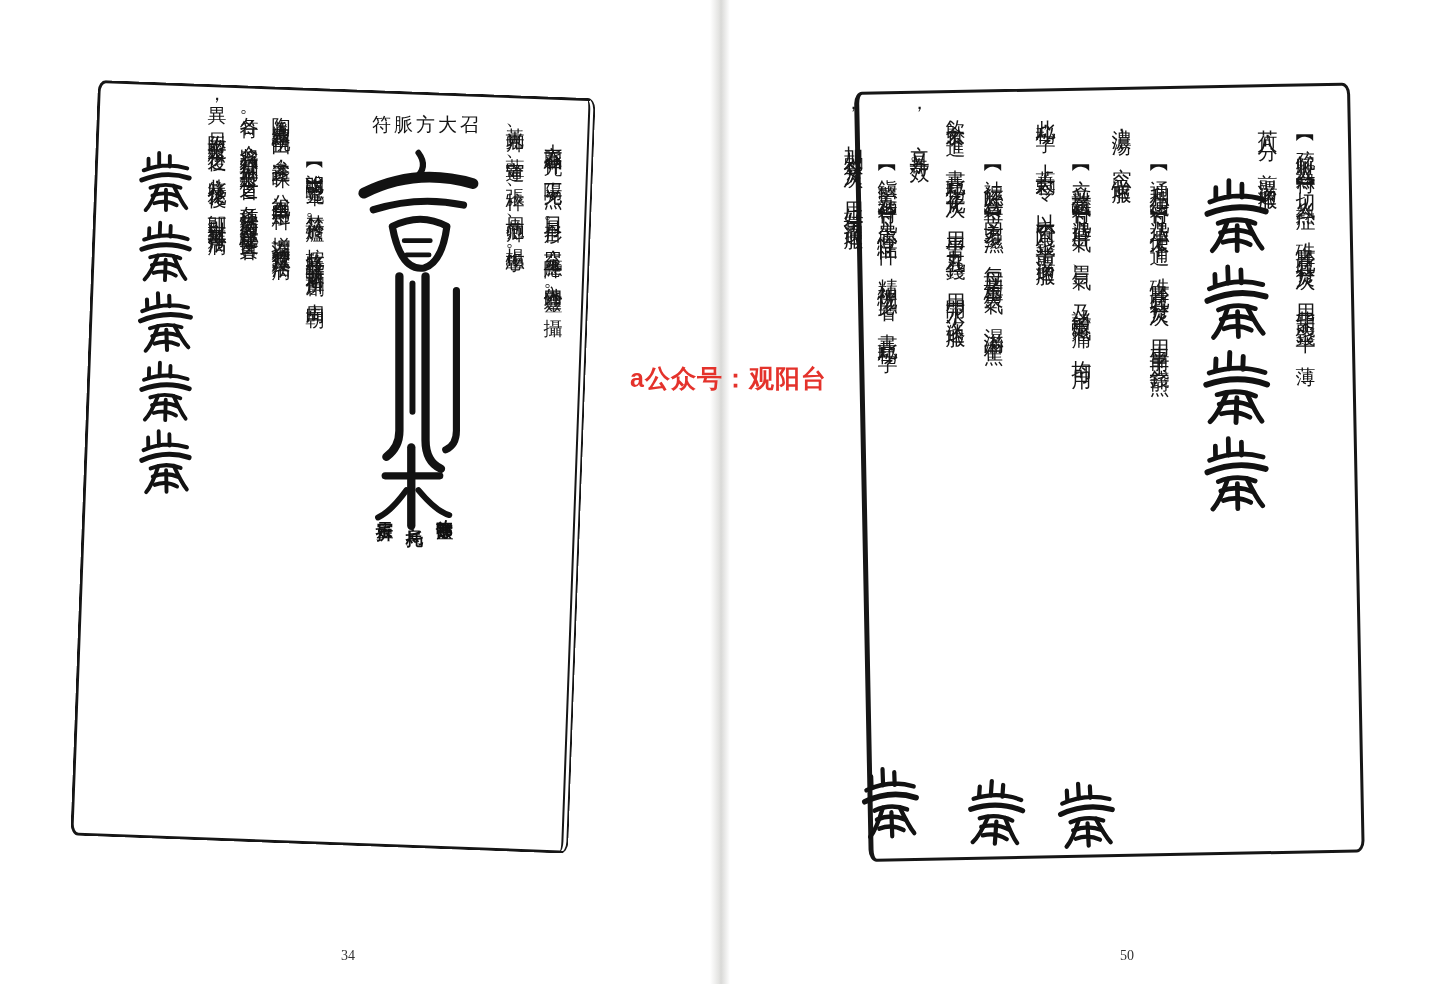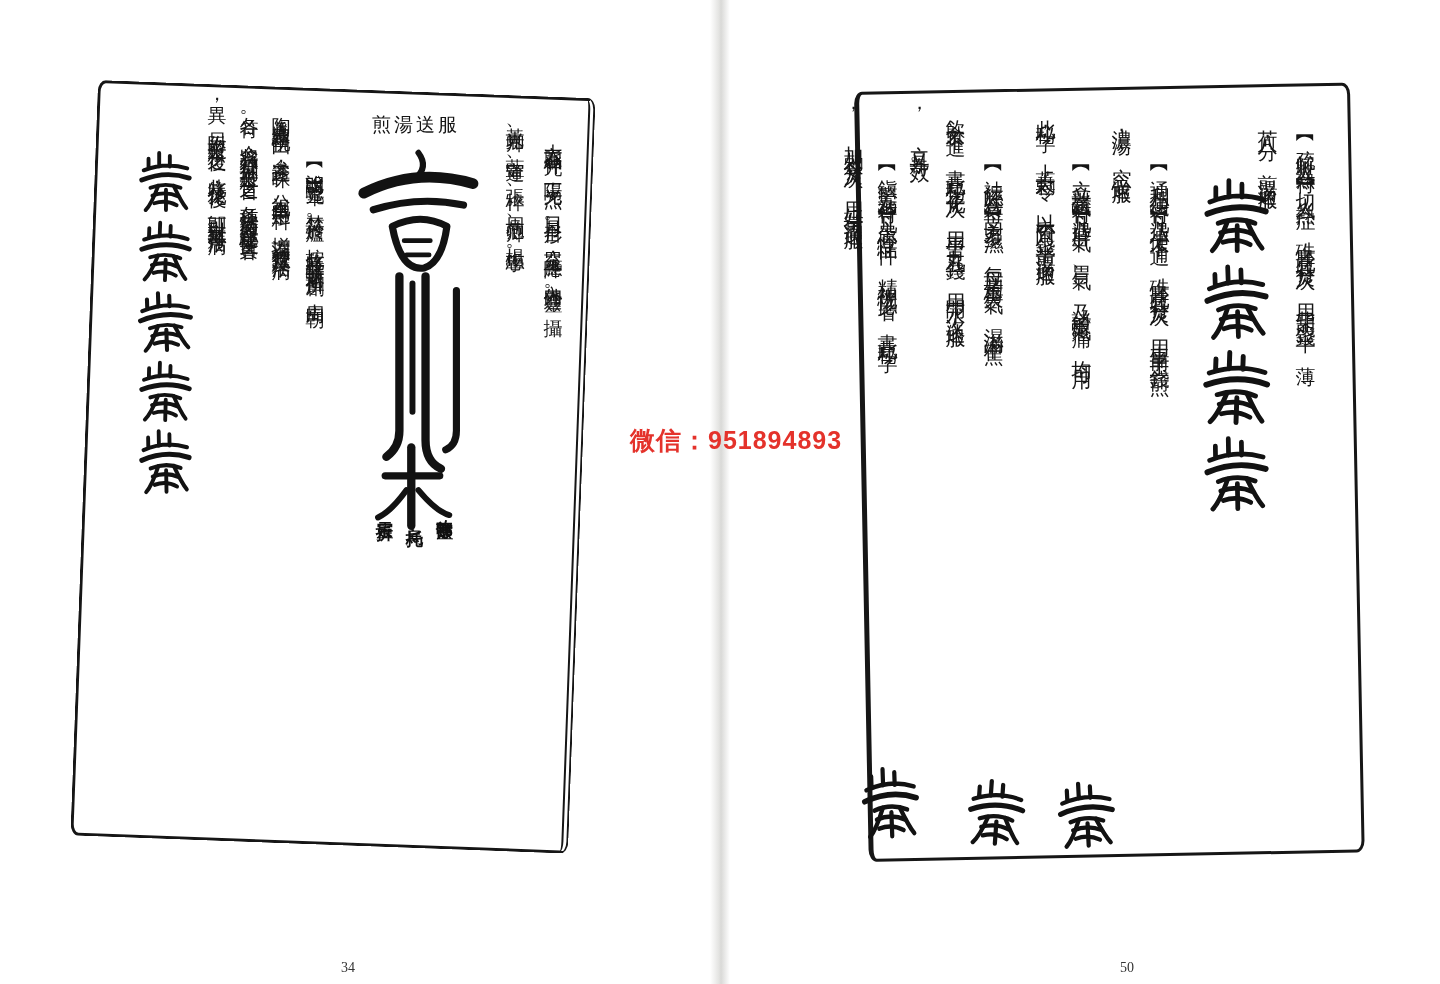--- a/index.html
+++ b/index.html
@@ -19,21 +19,21 @@
         font-family:"Liberation Serif",serif;}
   .ls6{font-size:20px;letter-spacing:6px;}
   .ls3{letter-spacing:3px;}
   .hand{font-weight:bold;font-size:17px;letter-spacing:2px;color:#101010;}
   .hlabel{position:absolute;font-size:19px;letter-spacing:3px;color:#141414;white-space:nowrap;
           font-family:"Liberation Serif",serif;}
   .glyphcol{position:absolute;display:flex;flex-direction:column;align-items:center;}
   .glyphcol svg{display:block;}
   .wm{position:absolute;left:630px;color:#e4322b;font-family:"Liberation Sans",sans-serif;
       font-weight:bold;font-size:25px;letter-spacing:1px;white-space:nowrap;}
-  .pageno{position:absolute;font-size:14px;color:#333;font-family:"Liberation Serif",serif;margin-top:12px;}
+  .pageno{position:absolute;font-size:14px;color:#333;font-family:"Liberation Serif",serif;}
   .ink{stroke:#121212;fill:none;stroke-linecap:round;stroke-linejoin:round;}
 </style>
 </head>
 <body>
 
 <div class="canvas">
 
   <svg width="0" height="0" style="position:absolute">
     <defs>
       <symbol id="sgly" viewBox="0 0 64 72">
@@ -47,21 +47,21 @@
     </defs>
   </svg>
 
   <div class="seam"></div>
   <div class="frame frame-left"></div>
   <div class="frame frame-right"></div>
 
   <div class="vcol ls3" style="left:544px;top:128px">大方脈召神咒　陽光一炁，日月合形。咒至應降，內外通靈。攝</div>
   <div class="vcol ls3" style="left:506px;top:112px">黃光卿、藍守道、張梓、周范卿、楊志學。</div>
 
-  <div class="hlabel" style="left:372px;top:112px">煎湯送服</div>
+  <div class="hlabel" style="left:372px;top:112px">符脈方大召</div>
 
   <svg class="talisman" style="position:absolute;left:356px;top:148px" width="126" height="392" viewBox="0 0 105 330" title="手繪毛筆召神符圖">
     <g class="ink">
       <path stroke-width="5" d="M52 4 q9 12 -3 22"></path>
       <path stroke-width="9" d="M6 38 Q50 16 98 30"></path>
       <path stroke-width="6" d="M14 52 Q52 40 90 48"></path>
       <path stroke-width="6" d="M30 66 q24 -12 46 0 q-4 30 -19 35 q-20 3 -27 -35z"></path>
       <path stroke-width="4" d="M40 78 h22 M42 90 h19"></path>
       <path stroke-width="7" d="M36 108 V238 q0 14 -11 22"></path>
       <path stroke-width="7" d="M58 108 V246 q0 18 13 24"></path>
@@ -137,18 +137,18 @@
     <svg width="68" height="76" style="transform:rotate(4deg)">
         <use href="#sgly"></use>
       </svg>
   </div>
   <div class="glyphcol" style="left:856px;top:764px" title="三個手書符章秘字（分屬立愈諸氣、袪濕旺食、鎭驚安神三符）">
     <svg width="68" height="76" style="transform:rotate(-2deg) scaleY(1.08)">
         <use href="#sgly"></use>
       </svg>
   </div>
 
-  <div class="wm" style="top:424px">微信：951894893</div>
+  <div class="wm" style="top:362px">a公众号：观阳台</div>
 
   <div class="pageno" style="left:341px;top:948px">34</div>
   <div class="pageno" style="left:1120px;top:948px">50</div>
 
 </div>
 
 </body></html>

